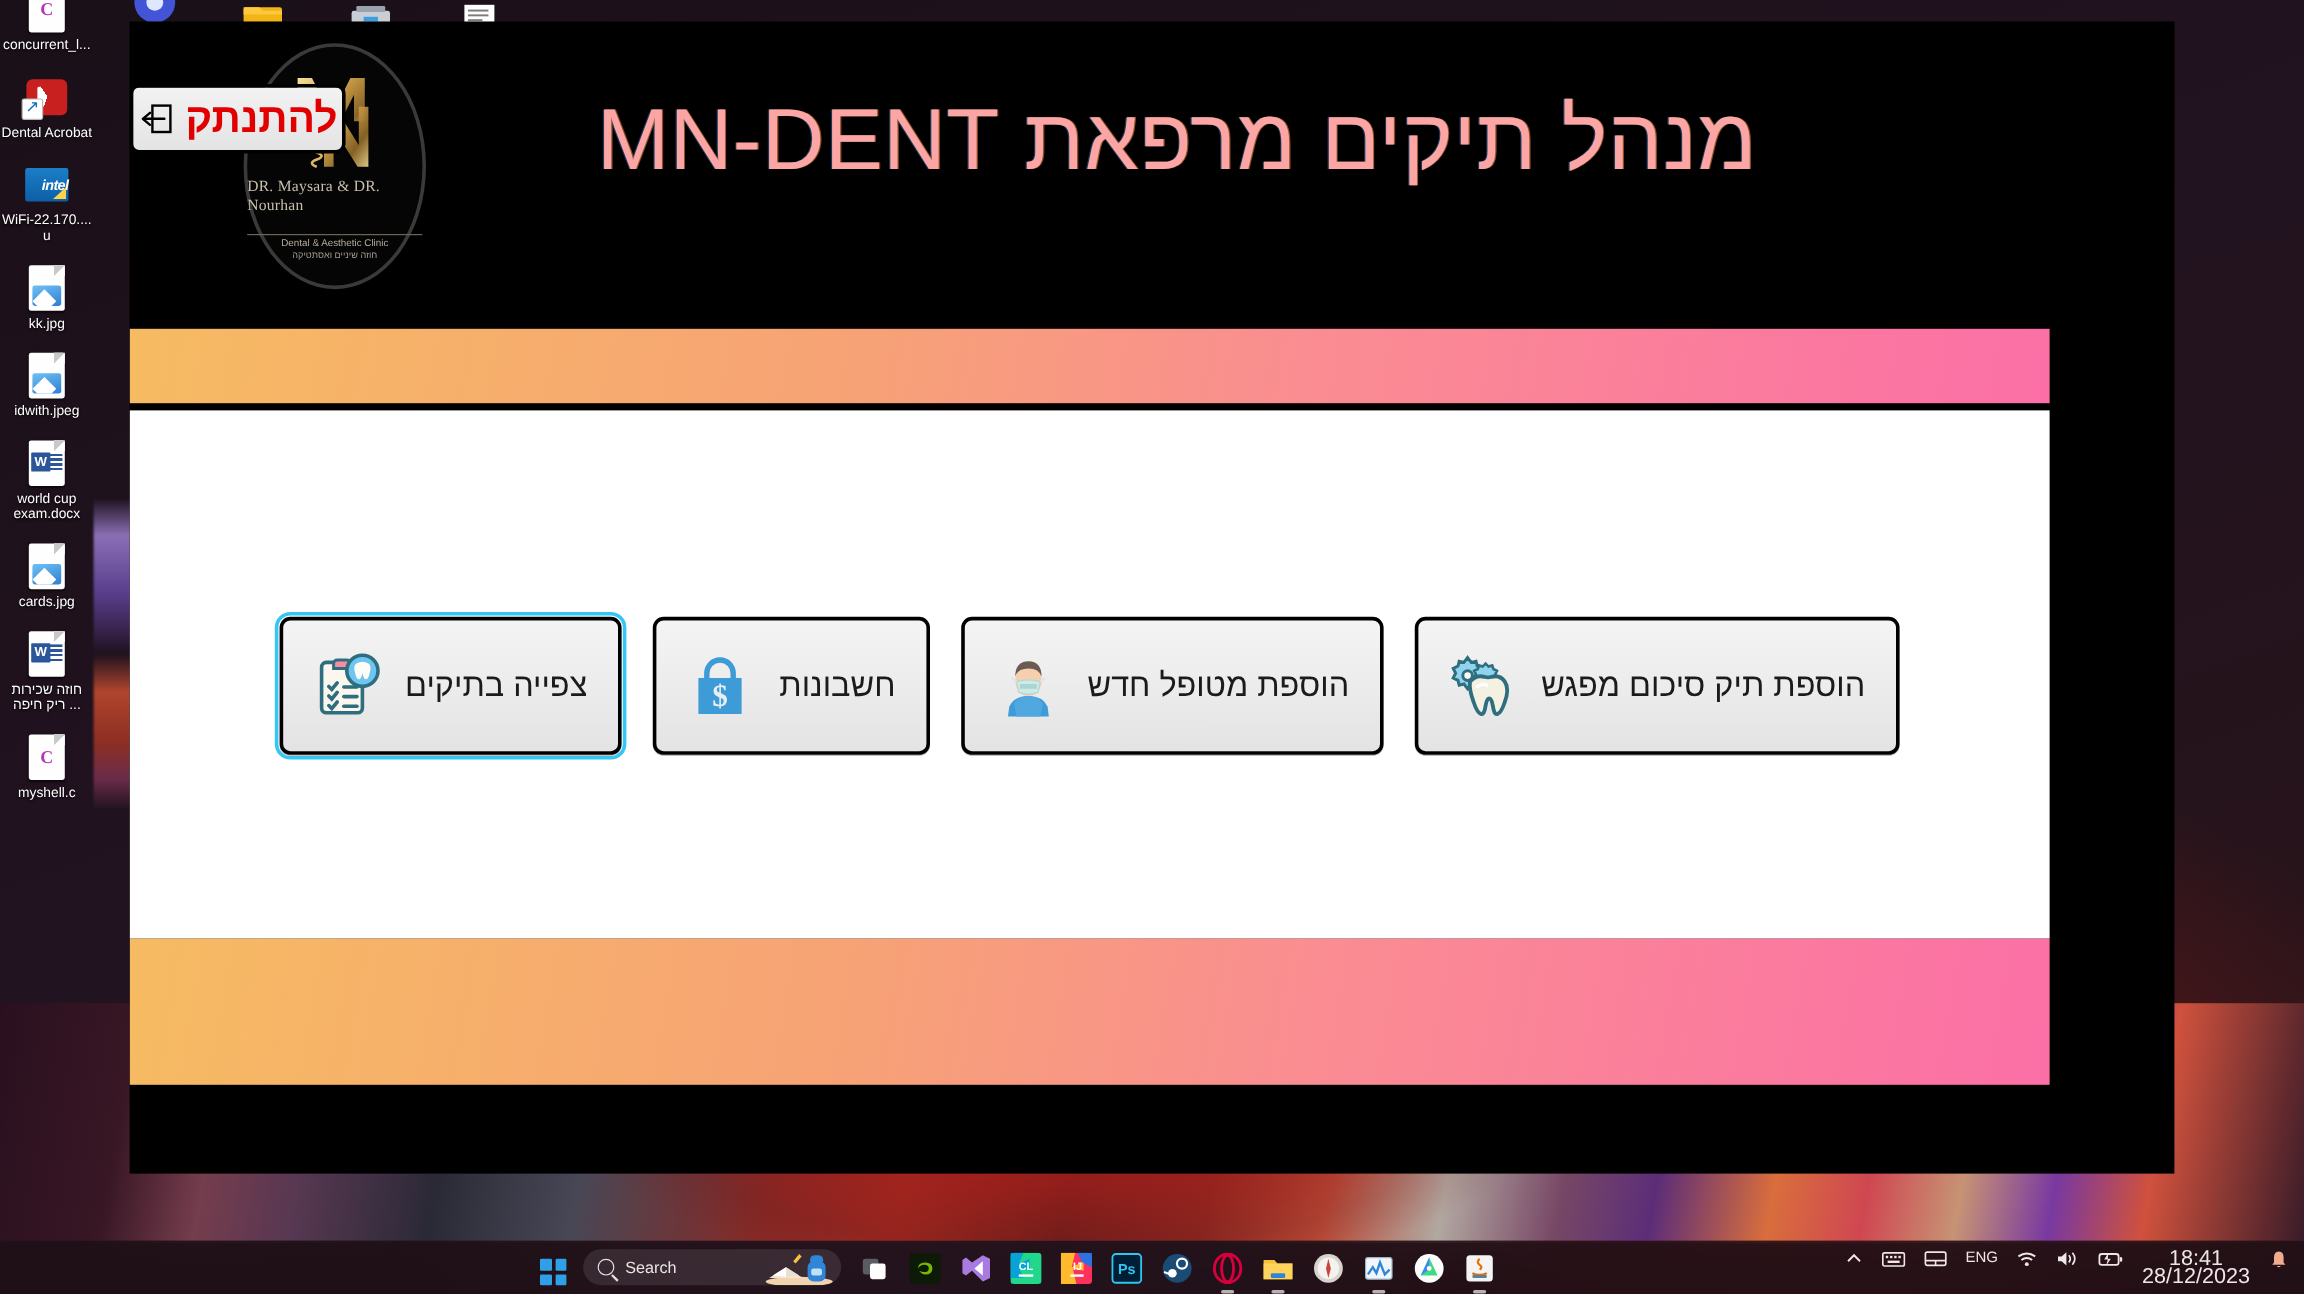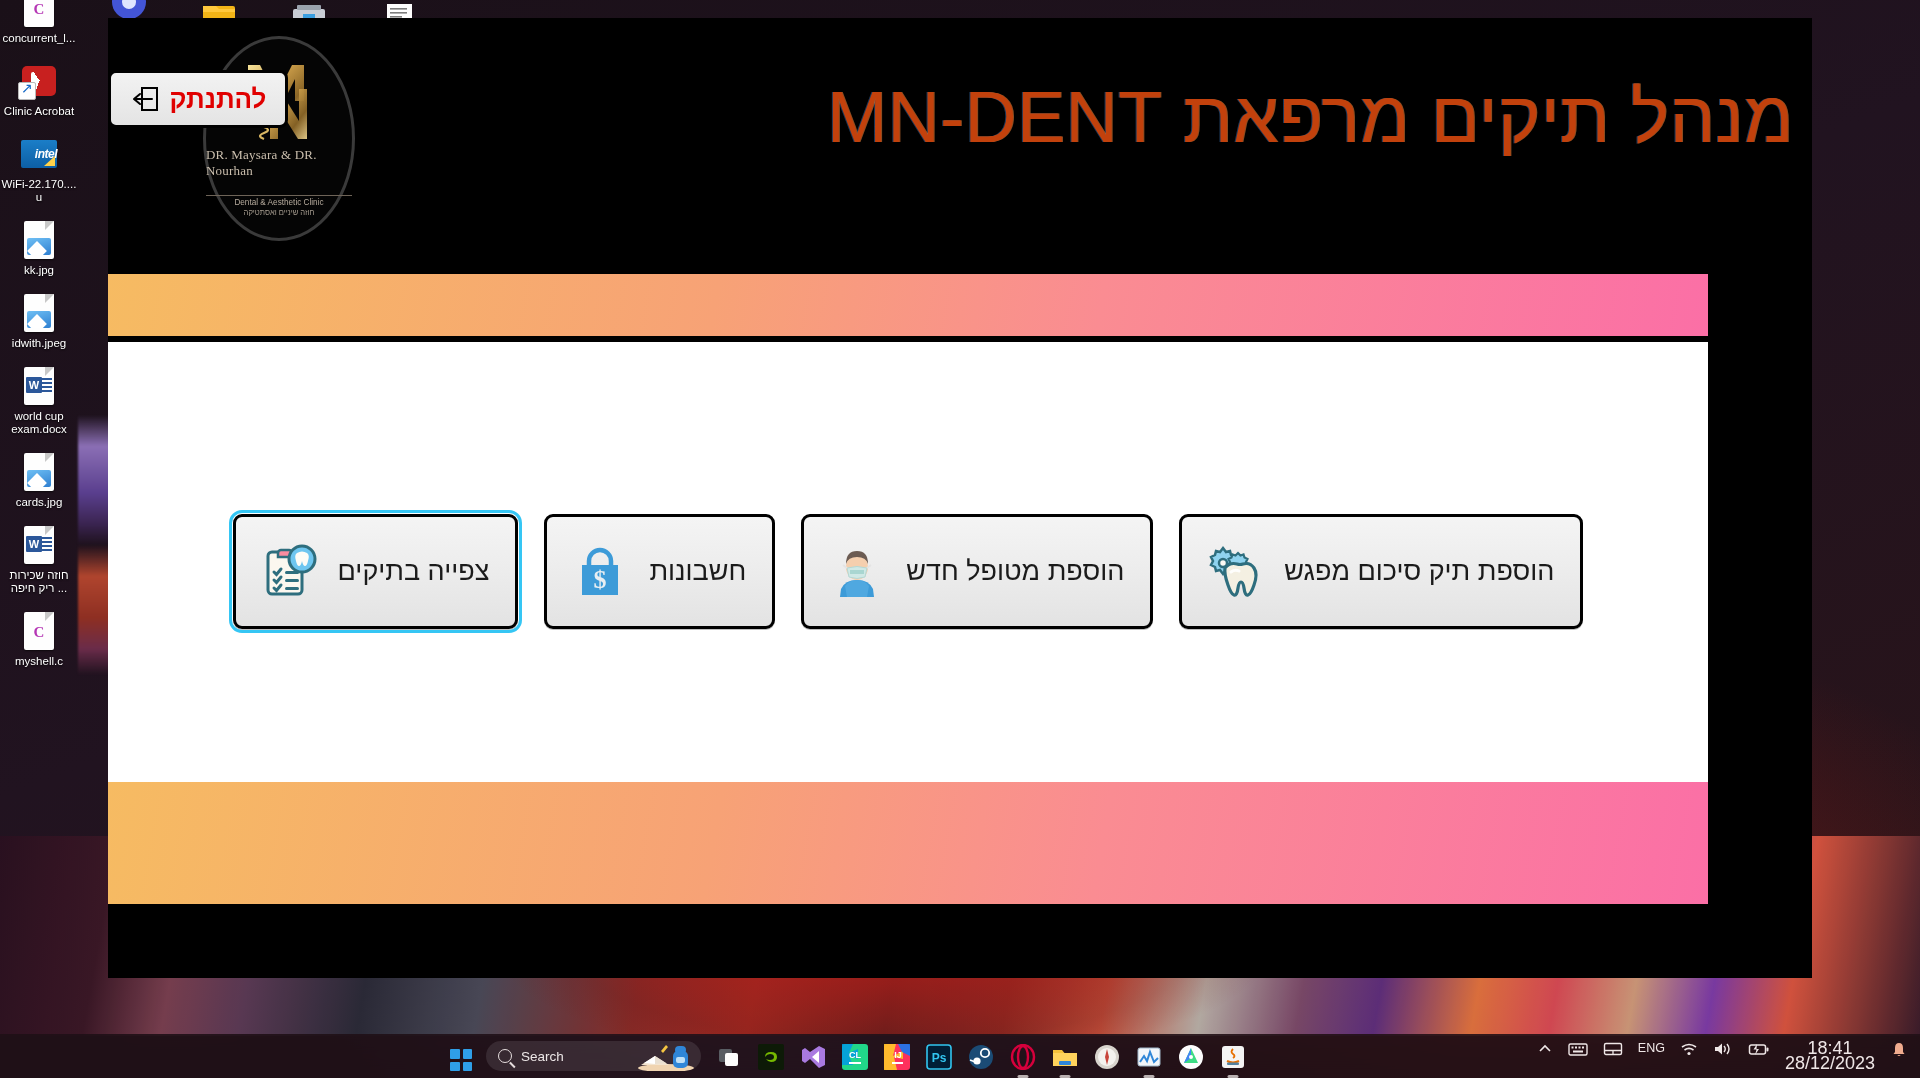--- a/index.html
+++ b/index.html
@@ -137,21 +137,21 @@
     border:3px solid #3a3a3a; border-radius:50%; background:#050505;
     display:flex; flex-direction:column; align-items:center; justify-content:center; }
   #logo-mark { width:86px; height:92px; position:relative; margin-top:-6px;}
   #logo-txt1 { color:#cbbfae; font-family:"Liberation Serif", serif; font-size:13px; letter-spacing:.2px;
     border-bottom:1px solid #6e6458; padding-bottom:16px; }
   #logo-txt2 { color:#b6ab9d; font-size:8.2px; margin-top:2px;}
   #logo-txt3 { color:#a79d90; font-size:7.6px; margin-top:1px; direction:rtl;}
 
   #app-title {
     position:absolute; left:0; right:18px; top:58px;
-    color:#c2410c; font-size:72px; font-weight:400;
+    text-align:center; color:#fca5a5; font-size:72px; font-weight:400;
     direction:rtl; letter-spacing:0.5px; padding-left:60px;
     text-shadow: 1px 0 0 rgba(255,140,60,.55), -1px 0 0 rgba(80,160,255,.35);
   }
 
   .grad-bar {
     height:62px; margin:0 0 0 0;
     background: linear-gradient(100deg, #f6bb62 0%, #f7a276 38%, #fa8c92 62%, #fb6fa6 100%);
   }
   #bar-top { margin-top:4px; width:1600px; }
   #bar-bottom { height:122px; width:1600px; }
@@ -178,21 +178,21 @@
   .app-btn .b-icon { width:62px; height:62px; flex:0 0 auto; display:flex; align-items:center; justify-content:center;}
 
   #logout-wrap { position:absolute; left:0; top:52px; }
   #logout-btn {
     width:180px; height:58px; margin-left:0;
     background: linear-gradient(180deg,#f2f2f2,#e4e4e4);
     border:3px solid #000; border-radius:8px;
     display:flex; flex-direction:row-reverse; align-items:center; justify-content:center; gap:10px;
     cursor:pointer;
   }
-  #logout-btn .lo-label { color:#e00000; font-size:26px; font-weight:bold; direction:rtl; }
+  #logout-btn .lo-label { color:#e00000; font-size:34px; font-weight:bold; direction:rtl; }
   #logout-btn .lo-icon { width:30px; height:30px; }
 
   
   #top-partial { position:absolute; left:108px; top:-6px; display:flex; gap:48px; }
   #top-partial .tp { width:42px; height:26px; display:flex; align-items:flex-end; justify-content:center;}
 </style>
 </head>
 <body>
 
 <div id="desktop">
@@ -207,21 +207,21 @@
           </div>
         </div>
         <div class="lbl">concurrent_l...</div>
       </div>
       <div class="desk-icon">
         <div class="glyph">
           <div class="acrobat">
             <div class="acro-arrow"></div>
           </div>
         </div>
-        <div class="lbl">Clinic Acrobat</div>
+        <div class="lbl">Dental Acrobat</div>
       </div>
       <div class="desk-icon">
         <div class="glyph">
           <div class="intel">
             <span>intel</span>
           </div>
         </div>
         <div class="lbl">WiFi-22.170.... u</div>
       </div>
       <div class="desk-icon">

